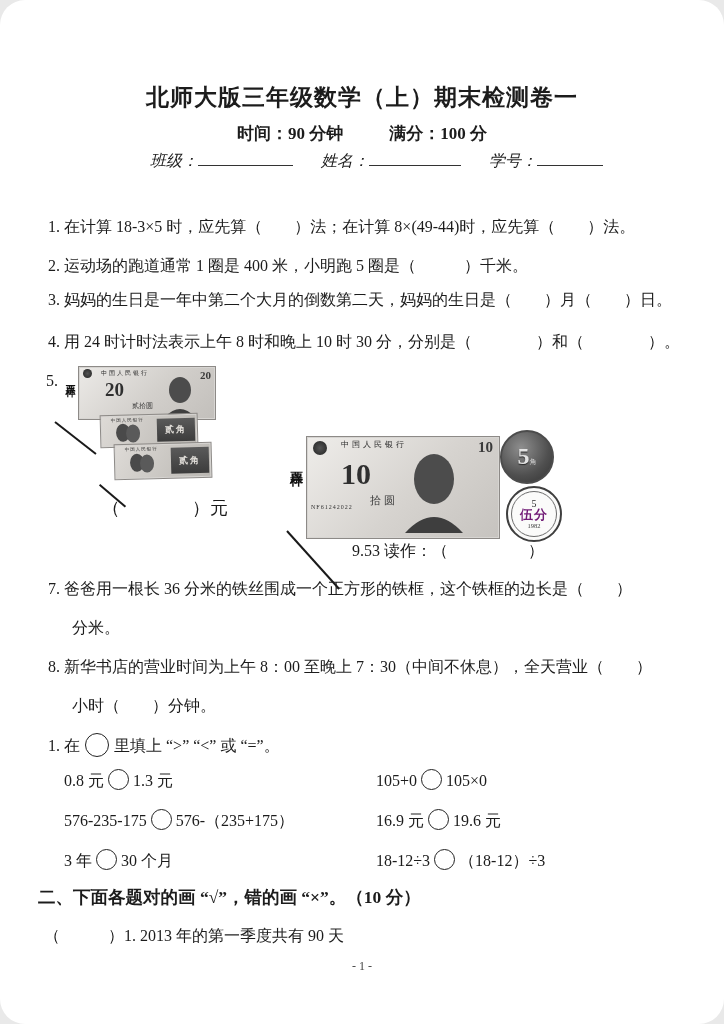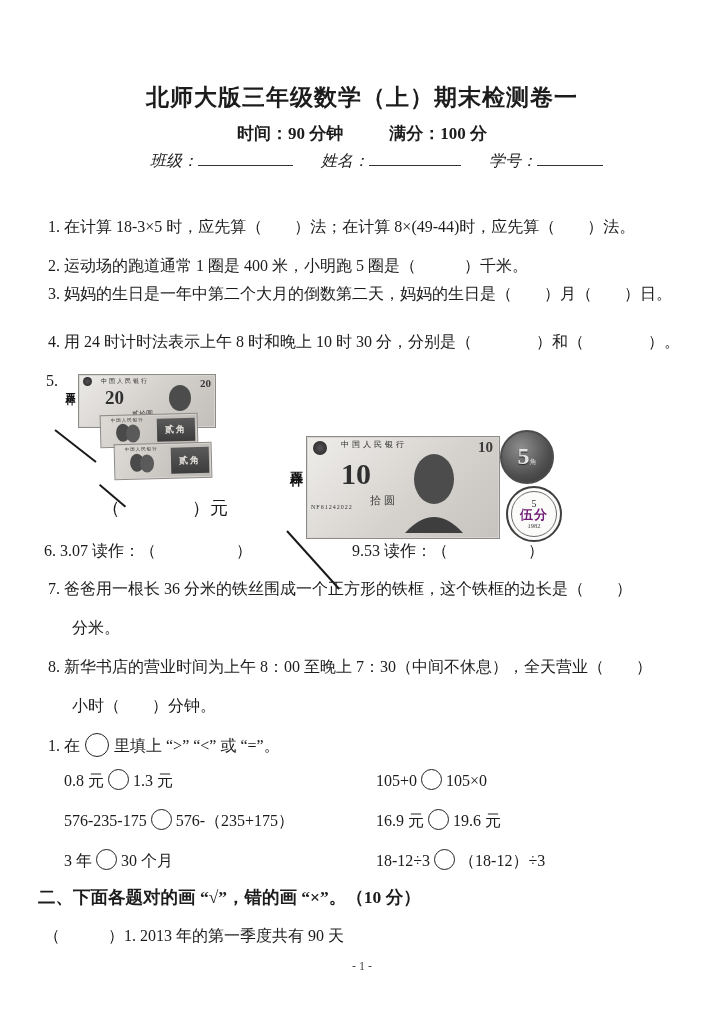--- a/index.html
+++ b/index.html
@@ -1,35 +1,35 @@
 <!DOCTYPE html>
 <html><head>
 <meta charset="utf-8">
 <style>
   html,body{margin:0;padding:0;background:#e9e9e9;}
   .page{position:relative;width:724px;height:1024px;margin:0 auto;background:#ffffff;
-        font-family:"Liberation Serif","DejaVu Serif",serif;color:#1c1c1c;overflow:hidden;}
+        font-family:"Liberation Serif","DejaVu Serif",serif;color:#1c1c1c;overflow:hidden;border-radius:25px;}
   .abs{position:absolute;white-space:nowrap;}
   .title{top:82px;left:0;width:724px;text-align:center;font-size:23px;font-weight:bold;letter-spacing:1px;}
   .meta{top:122px;left:0;width:724px;display:flex;justify-content:center;gap:46px;
         font-size:17px;font-weight:bold;}
   .info{top:149px;left:150px;display:flex;gap:28px;font-size:16px;align-items:flex-start;font-style:italic;}
   .uline{display:inline-block;border-bottom:1.4px solid #333;height:16px;vertical-align:baseline;}
   .u95{width:95px;} .u92{width:92px;} .u66{width:66px;}
   .sec{font-size:17.5px;font-weight:bold;}
   .q{font-size:16px;}
   .circ{display:inline-block;width:19px;height:19px;border:1.4px solid #222;border-radius:50%;
         vertical-align:-4px;margin:0 4px;}
   .circ-big{width:22px;height:22px;vertical-align:-6px;margin:0 5px;}
   .cmp{position:absolute;font-size:16px;white-space:nowrap;}
   .footer{top:959px;left:0;width:724px;text-align:center;font-size:12px;color:#444;}
 
   
   .note{position:absolute;border:1px solid #8d8a87;box-shadow:0 0 0 1px #d7d5d2 inset;}
-  .note20{left:38px;top:12px;width:136px;height:52px;
+  .note20{left:38px;top:4px;width:136px;height:52px;
           background:linear-gradient(135deg,#eceae7 0%,#d2cfcb 55%,#c2bfbb 100%);}
   .note2j{width:96px;height:31px;background:linear-gradient(120deg,#dedbd7,#b9b6b1);}
   .note2j-a{left:60px;top:52px;transform:rotate(-1.5deg);}
   .note2j-b{left:74px;top:81px;transform:rotate(-1.5deg);height:34px;}
   .note10{left:266px;top:74px;width:192px;height:101px;
           background:linear-gradient(135deg,#efedea 0%,#d6d3cf 55%,#c6c3bf 100%);}
   .n-bank{position:absolute;top:2px;left:22px;font-size:6px;letter-spacing:2px;color:#2e2e2e;}
   .n-corner{position:absolute;top:2px;right:4px;font-weight:bold;color:#3b3b3b;}
   .n-big{position:absolute;font-weight:bold;color:#2f2f2f;}
   .n-cn{position:absolute;color:#3a3a3a;padding-left:29px;}
@@ -65,21 +65,21 @@
 
   <div class="abs info">
     <span><span>班级：</span><span class="uline u95"></span></span>
     <span><span>姓名：</span><span class="uline u92"></span></span>
     <span><span>学号：</span><span class="uline u66"></span></span>
   </div>
 
 
   <div class="abs q" style="top:217px;left:48px;">1. 在计算 18-3×5 时，应先算（　　）法；在计算 8×(49-44)时，应先算（　　）法。</div>
   <div class="abs q" style="top:256px;left:48px;">2. 运动场的跑道通常 1 圈是 400 米，小明跑 5 圈是（　　　）千米。</div>
-  <div class="abs q" style="top:284px;left:48px;">3. 妈妈的生日是一年中第二个大月的倒数第二天，妈妈的生日是（　　）月（　　）日。</div>
+  <div class="abs q" style="top:290px;left:48px;">3. 妈妈的生日是一年中第二个大月的倒数第二天，妈妈的生日是（　　）月（　　）日。</div>
   <div class="abs q" style="top:332px;left:48px;">4. 用 24 时计时法表示上午 8 时和晚上 10 时 30 分，分别是（　　　　）和（　　　　）。</div>
 
   <div class="abs" style="top:362px;left:40px;width:650px;height:200px;">
     <span class="abs q" style="top:10px;left:6px;">5.</span>
 
     <div class="note note20">
       <span class="n-emblem" style="width:9px;height:9px;"></span>
       <span class="n-bank">中国人民银行</span>
       <span class="n-corner" style="font-size:11px;">20</span>
       <span class="n-big" style="top:12px;left:26px;font-size:19px;">20</span>
@@ -131,21 +131,20 @@
       <span><span class="cnum">5</span><span class="cunit">角</span></span>
     </div>
     <div class="coin coinB">
       <span class="ring"></span>
       <span class="cnum">5</span>
       <span class="ccn">伍分</span>
       <span class="cyr">1982</span>
     </div>
   </div>
 
-  <div class="abs q" style="top:541px;left:44px;">6. 3.07 读作：（　　　　　）</div>
   <div class="abs q" style="top:541px;left:352px;">9.53 读作：（　　　　　）</div>
 
   <div class="abs q" style="top:579px;left:48px;">7. 爸爸用一根长 36 分米的铁丝围成一个正方形的铁框，这个铁框的边长是（　　）</div>
   <div class="abs q" style="top:618px;left:72px;">分米。</div>
 
   <div class="abs q" style="top:657px;left:48px;">8. 新华书店的营业时间为上午 8：00 至晚上 7：30（中间不休息），全天营业（　　）</div>
   <div class="abs q" style="top:696px;left:72px;">小时（　　）分钟。</div>
 
   <div class="abs q" style="top:733px;left:48px;">
     <span>1. 在</span><span class="circ circ-big"></span><span>里填上 “&gt;” “&lt;” 或 “=”。</span>

